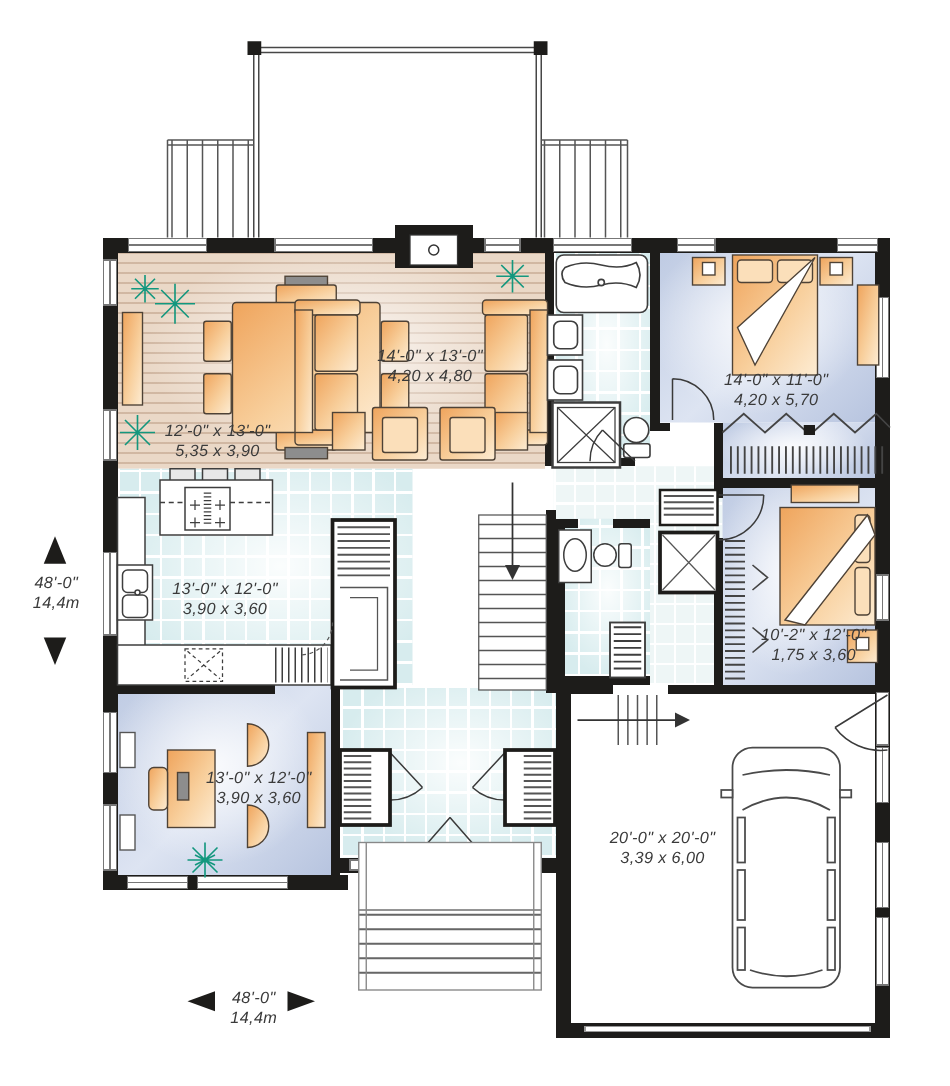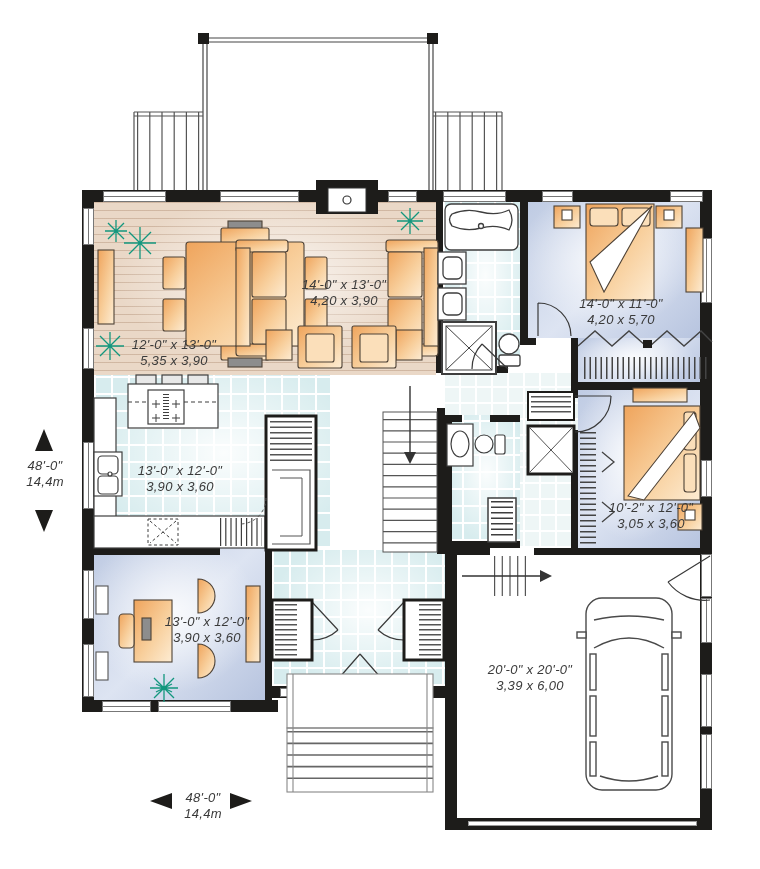--- a/index.html
+++ b/index.html
@@ -345,41 +345,41 @@
     <g fill="#1d1c1a" stroke="none">
       <polygon points="44,429 35,451 53,451"></polygon>
       <polygon points="35,510 53,510 44,532"></polygon>
       <polygon points="150,801 172,793 172,809"></polygon>
       <polygon points="252,801 230,793 230,809"></polygon>
     </g>
   </svg>
 
   <div class="lbl" style="left:344px;top:277px">
     <div>14'-0" x 13'-0"</div>
-    <div>4,20 x 3,90</div>
+    <div>4,20 x 4,80</div>
   </div>
   <div class="lbl" style="left:174px;top:337px">
     <div>12'-0" x 13'-0"</div>
     <div>5,35 x 3,90</div>
   </div>
   <div class="lbl" style="left:180px;top:463px">
     <div>13'-0" x 12'-0"</div>
     <div>3,90 x 3,60</div>
   </div>
   <div class="lbl" style="left:207px;top:614px">
     <div>13'-0" x 12'-0"</div>
     <div>3,90 x 3,60</div>
   </div>
   <div class="lbl" style="left:621px;top:296px">
     <div>14'-0" x 11'-0"</div>
     <div>4,20 x 5,70</div>
   </div>
   <div class="lbl" style="left:651px;top:500px">
     <div>10'-2" x 12'-0"</div>
-    <div>3,05 x 3,60</div>
+    <div>1,75 x 3,60</div>
   </div>
   <div class="lbl" style="left:530px;top:662px">
     <div>20'-0" x 20'-0"</div>
     <div>3,39 x 6,00</div>
   </div>
 
   <div class="lbl" style="left:45px;top:458px">
     <div>48'-0"</div>
     <div>14,4m</div>
   </div>

